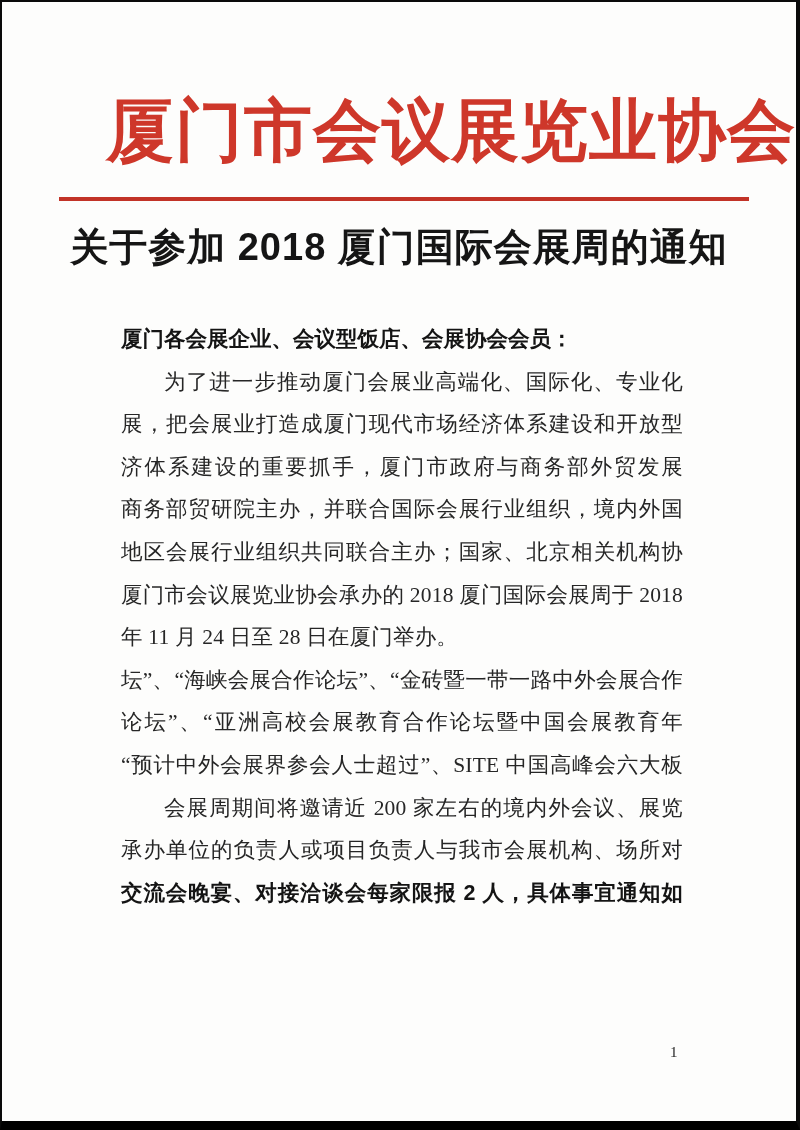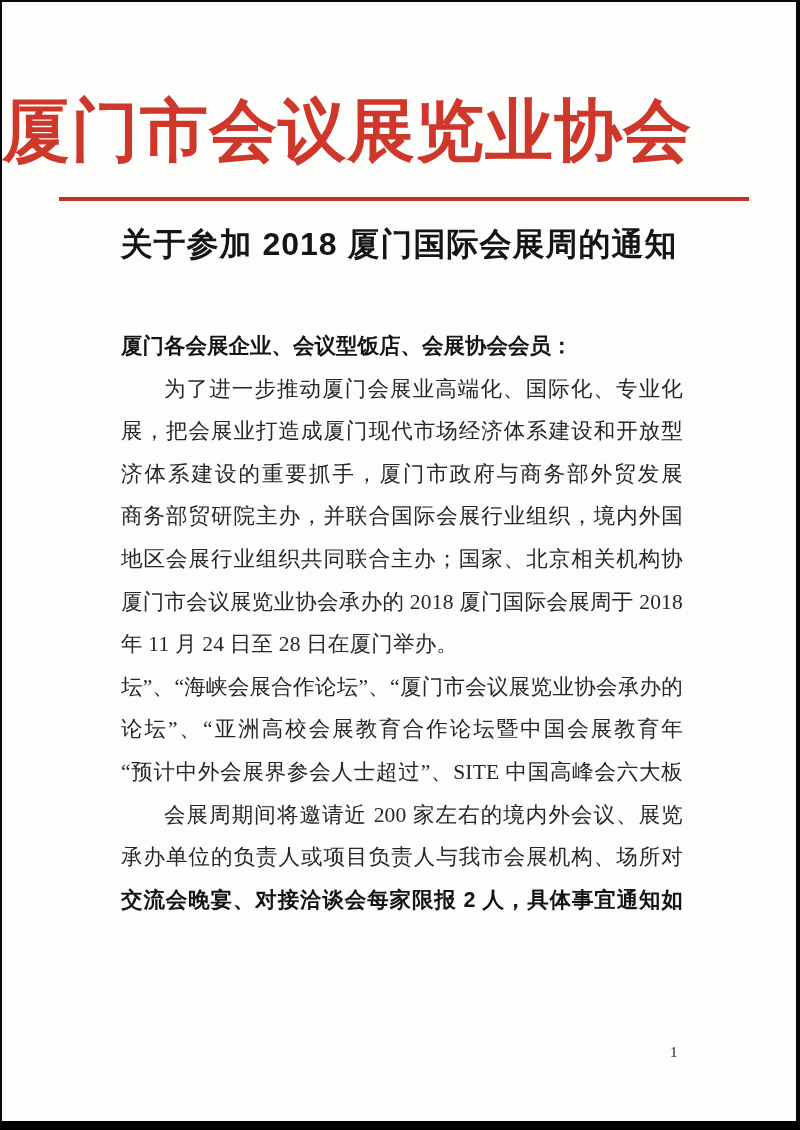--- a/index.html
+++ b/index.html
@@ -18,21 +18,21 @@
     border-right: 4px solid #0a0a0a;
     border-bottom: 9px solid #000000;
     overflow: hidden;
     font-family: "Liberation Serif", serif;
   }
   .letterhead {
     position: absolute;
     top: 92px;
     left: 0;
     right: 0;
-    text-align: left;
+    text-align: right;
     font-family: "Liberation Serif", serif;
     font-weight: 700;
     font-size: 68px;
     line-height: 1.1;
     letter-spacing: 1px;
     color: #ce372a;
     white-space: nowrap;
   }
   .letterhead-divider {
     position: absolute;
@@ -43,29 +43,29 @@
     background: #c23327;
   }
   .doc-title {
     position: absolute;
     top: 222px;
     left: 0;
     right: 0;
     text-align: center;
     font-family: "Liberation Sans", sans-serif;
     font-weight: 700;
-    font-size: 32px;
+    font-size: 38px;
     line-height: 1.25;
     letter-spacing: 1px;
     color: #151515;
     white-space: nowrap;
   }
   .doc-body {
     position: absolute;
-    top: 323px;
+    top: 316px;
     left: 119px;
     width: 562px;
     font-size: 21.5px;
     color: #262626;
     letter-spacing: 0.2px;
   }
   .line {
     height: 42.6px;
     line-height: 42.6px;
     text-align: justify;
@@ -107,21 +107,21 @@
 
   <div class="doc-body">
       <div class="line"><span class="seg-bold">厦门各会展企业、会议型饭店、会展协会会员：</span></div>
       <div class="line fill indent"><span class="seg-regular">为了进一步推动厦门会展业高端化、国际化、专业化发</span></div>
       <div class="line fill"><span class="seg-regular">展，把会展业打造成厦门现代市场经济体系建设和开放型经</span></div>
       <div class="line fill"><span class="seg-regular">济体系建设的重要抓手，厦门市政府与商务部外贸发展局、</span></div>
       <div class="line fill"><span class="seg-regular">商务部贸研院主办，并联合国际会展行业组织，境内外国家、</span></div>
       <div class="line fill"><span class="seg-regular">地区会展行业组织共同联合主办；国家、北京相关机构协办；</span></div>
       <div class="line fill"><span class="seg-regular">厦门市会议展览业协会承办的 2018 厦门国际会展周于 2018</span></div>
       <div class="line"><span class="seg-regular">年 11 月 24 日至 28 日在厦门举办。</span></div>
-      <div class="line fill"><span class="seg-regular">坛”、“海峡会展合作论坛”、“厦门市会议展览业协会承办的</span></div>
+      <div class="line fill"><span class="seg-regular">坛”、“海峡会展合作论坛”、“金砖暨一带一路中外会展合作</span></div>
       <div class="line fill"><span class="seg-regular">论坛”、“亚洲高校会展教育合作论坛暨中国会展教育年会”、</span></div>
       <div class="line fill"><span class="seg-regular">“预计中外会展界参会人士超过”、SITE 中国高峰会六大板块</span></div>
       <div class="line fill indent"><span class="seg-regular">会展周期间将邀请近 200 家左右的境内外会议、展览主、</span></div>
       <div class="line fill"><span class="seg-regular">承办单位的负责人或项目负责人与我市会展机构、场所对接</span></div>
       <div class="line"><span class="seg-bold">交流会晚宴、对接洽谈会每家限报 2 人，具体事宜通知如下：</span></div>
     </div>
 
   <div class="page-number">1</div>
 
 </div>

